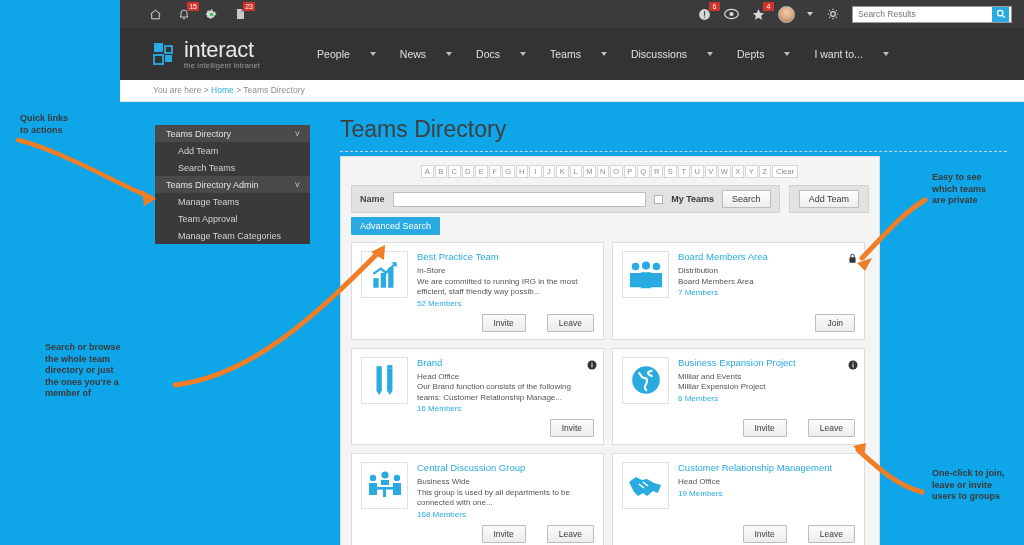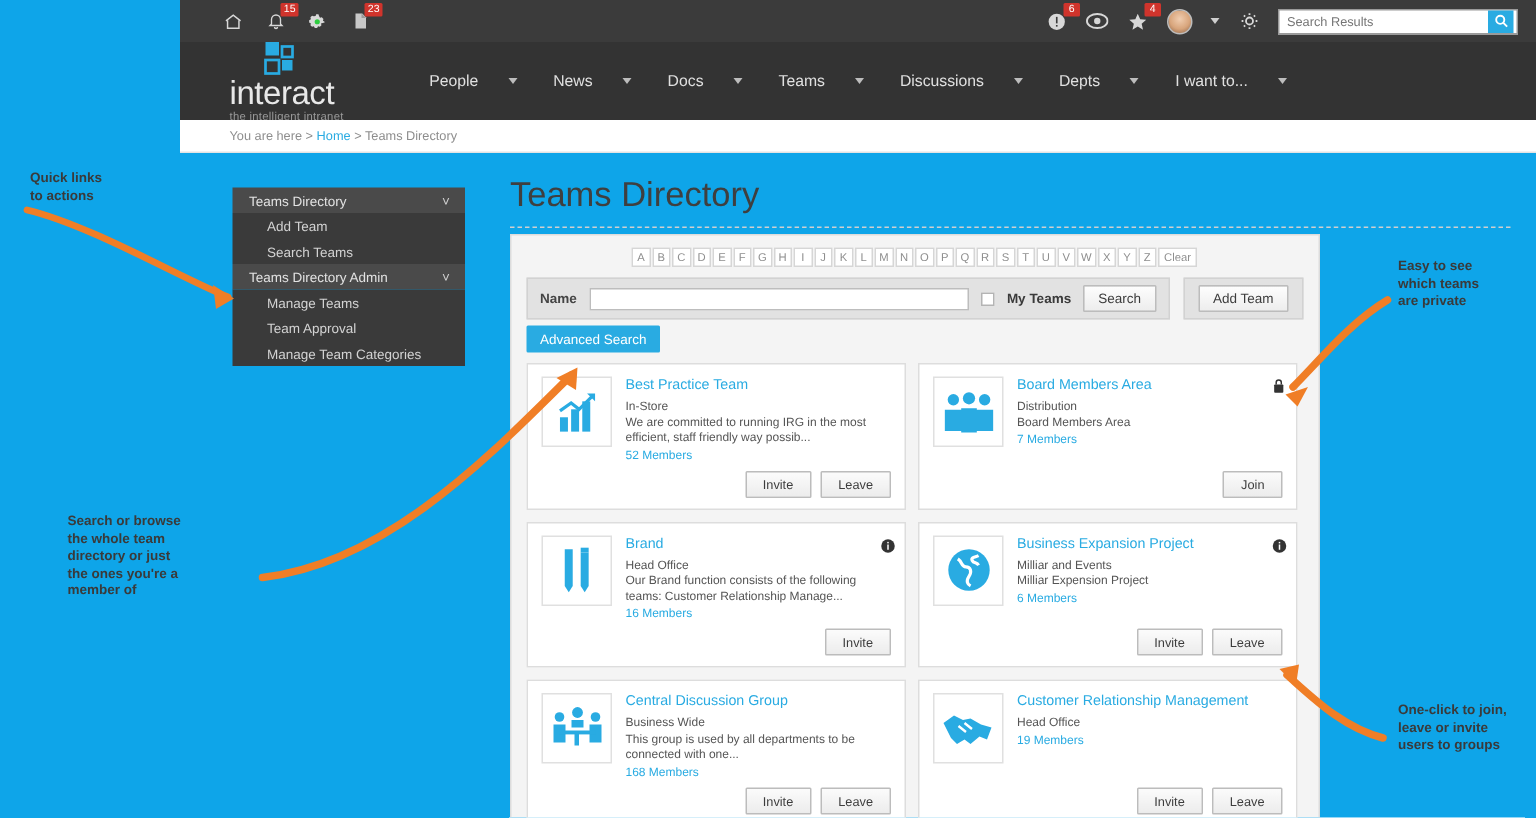--- a/index.html
+++ b/index.html
@@ -40,21 +40,21 @@
     border:none; outline:none; flex:1; font-size:8.5px; color:#9a9a9a;
     font-family:"Liberation Sans",sans-serif; background:transparent;
   }
   .search-go { width:17px;height:15px;background:#29ABE2;display:flex;align-items:center;justify-content:center;cursor:pointer;}
 
   
   .header {
     position:absolute; left:120px; top:28px; width:904px; height:52px;
     background:#333333; display:flex; align-items:center;
   }
-  .logo-wrap { display:flex; align-items:center; margin-left:33px; cursor:pointer;flex-direction:column;}
+  .logo-wrap { display:flex; align-items:center; margin-left:33px; cursor:pointer;}
   .logo-mark { width:24px;height:24px;margin-right:7px;}
   .logo-text { line-height:1; }
   .logo-name { font-size:22px; color:#e8e8e8; font-weight:300; letter-spacing:-0.3px; }
   .logo-tag { font-size:7.5px; color:#9a9a9a; letter-spacing:0.2px; margin-top:1px;}
   .nav { display:flex; align-items:center; margin-left:57px; gap:24px; }
   .nav-item { font-size:10.5px; color:#e0e0e0; display:flex; align-items:center; gap:20px; cursor:pointer; }
   .nav-caret { width:0;height:0;border-left:3px solid transparent;border-right:3px solid transparent;border-top:4px solid #bdbdbd;}
 
   
   .crumbbar { position:absolute; left:120px; top:80px; width:904px; height:22px; background:#fff; border-bottom:1px solid #e4e4e4;}
@@ -124,21 +124,21 @@
   .card-top { display:flex; gap:9px; }
   .card-thumb {
     width:47px; height:47px; border:1px solid #e0e0e0; flex:0 0 47px;
     display:flex; align-items:center; justify-content:center; background:#fff;
   }
   .card-body { flex:1; min-width:0; padding-right:10px;}
   .card-title { font-size:9.5px; color:#29ABE2; margin-bottom:4px; cursor:pointer; }
   .card-meta { font-size:8px; color:#555; line-height:10.5px; }
   .card-members { font-size:8px; color:#29ABE2; margin-top:1px; cursor:pointer; }
   .card-flag { position:absolute; right:7px; top:7px; width:9px;height:11px; }
-  .card-actions { display:flex; justify-content:flex-end; gap:6px; margin-top:auto; padding-top:6px; }
+  .card-actions { display:flex; justify-content:flex-end; gap:21px; margin-top:auto; padding-top:6px; }
   .card-btn {
     background:linear-gradient(#fbfbfb,#ececec); border:1px solid #bcbcbc;
     font-size:8.5px; color:#3c3c3c; padding:3px 11px; cursor:pointer; border-radius:1px;
     font-family:"Liberation Sans",sans-serif;
   }
 
   
   .anno { position:absolute; font-size:9px; color:#3a3a3a; line-height:11.5px; font-weight:bold; }
   .arrows { position:absolute; left:0; top:0; width:1024px; height:545px; pointer-events:none; }
 </style>

